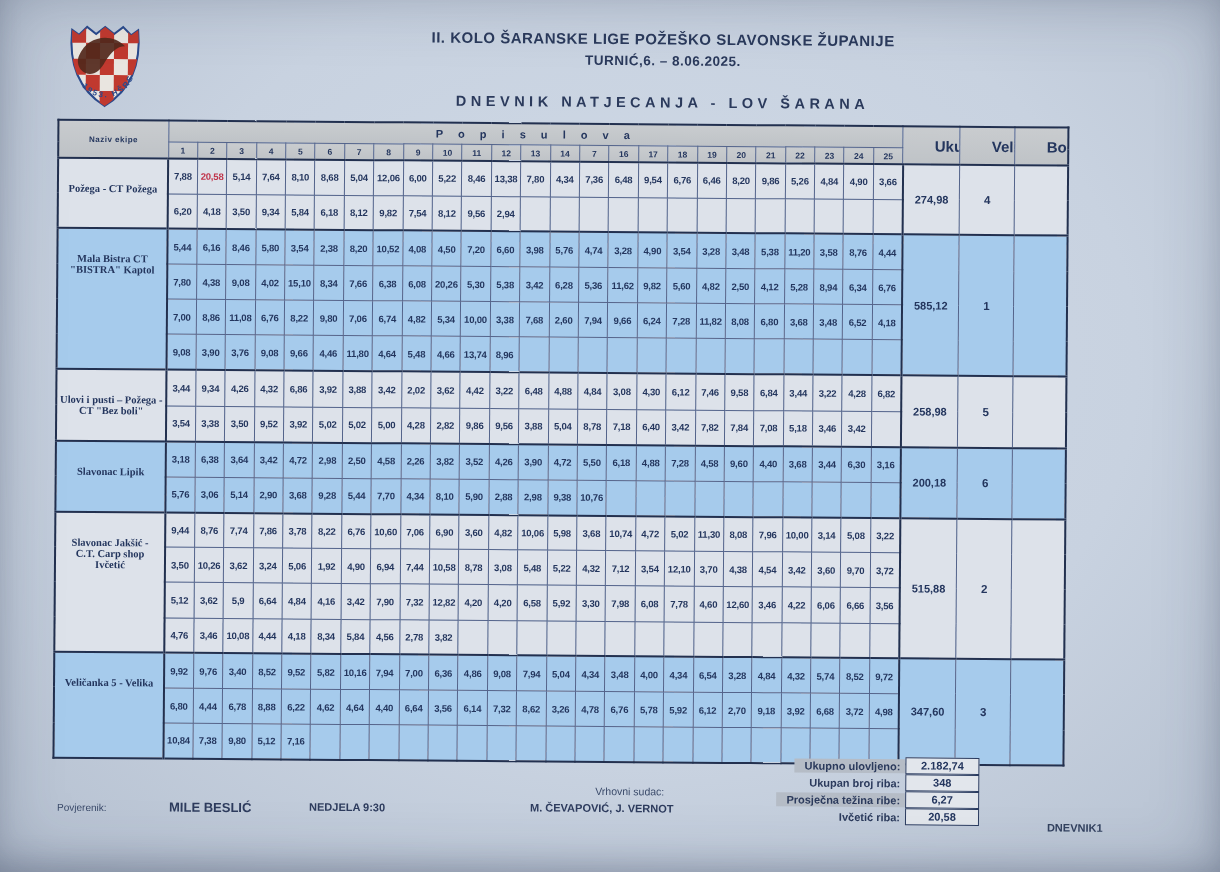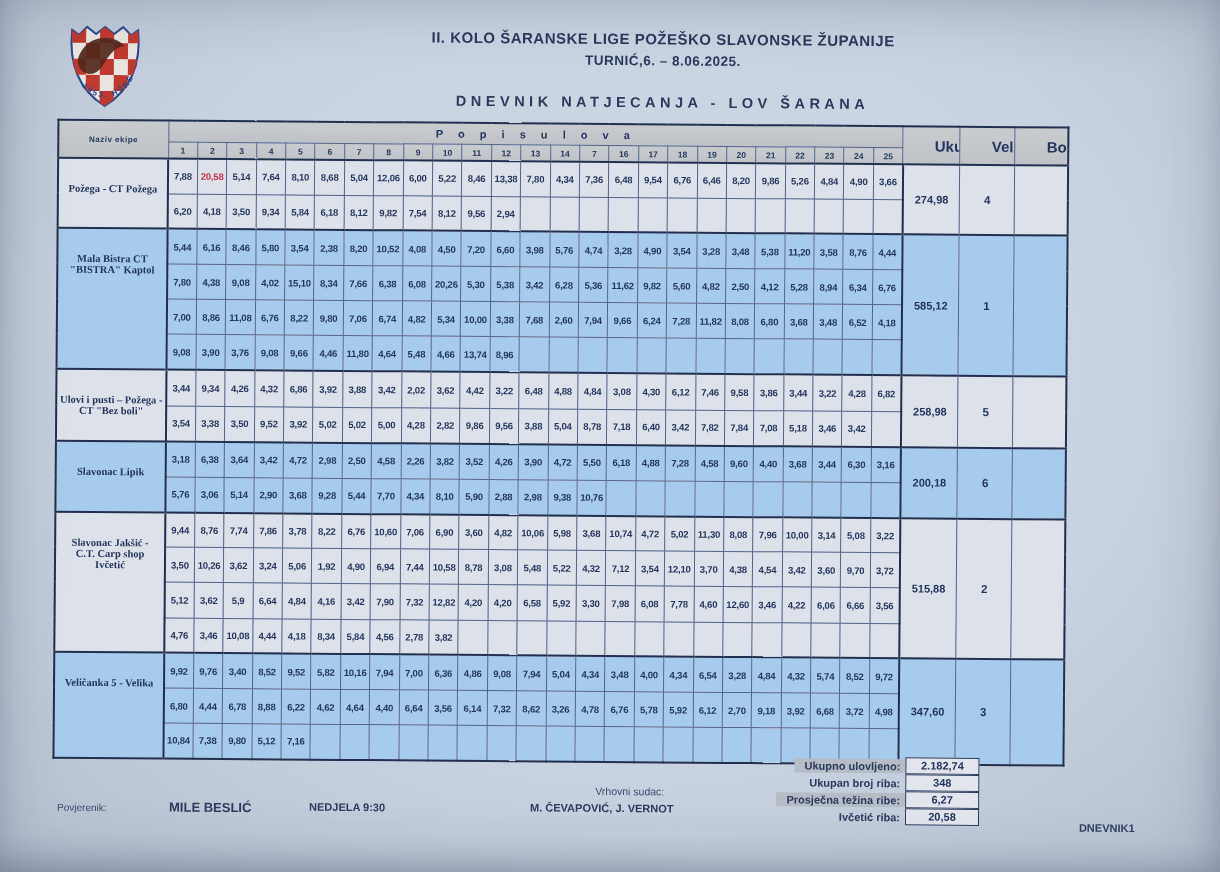--- a/index.html
+++ b/index.html
@@ -66,21 +66,21 @@
     width:72px;height:15px;border:1.5px solid #2b3c60;background:#e2e6ec;
     font-size:11px;font-weight:bold;color:#24365e;text-align:center;line-height:15px;
   }
   
   .abs{position:absolute;}
   #povjerenik-label{left:70px;top:816px;font-size:10px;color:#3a4a6a;}
   #povjerenik-name{left:182px;top:813px;font-size:13px;font-weight:600;}
   #schedule{left:322px;top:813px;font-size:11px;font-weight:600;}
   #sudac-label{left:608px;top:795px;font-size:10.5px;color:#3a4a6a;}
   #sudac-names{left:543px;top:812px;font-size:11px;font-weight:600;}
-  #doc-ref{left:1092px;top:828px;font-size:11px;font-weight:600;color:#33425f;text-align:center;}
+  #doc-ref{left:1060px;top:828px;font-size:11px;font-weight:600;color:#33425f;text-align:center;}
 </style>
 </head>
 <body>
 
 <div id="paper">
 
   <div id="logo">
     <svg viewBox="0 0 80 92" width="80" height="92">
       <defs>
         <clipPath id="shieldClip">
@@ -386,21 +386,21 @@
             <td class="num-cell">4,42</td>
             <td class="num-cell">3,22</td>
             <td class="num-cell">6,48</td>
             <td class="num-cell">4,88</td>
             <td class="num-cell">4,84</td>
             <td class="num-cell">3,08</td>
             <td class="num-cell">4,30</td>
             <td class="num-cell">6,12</td>
             <td class="num-cell">7,46</td>
             <td class="num-cell">9,58</td>
-            <td class="num-cell">3,86</td>
+            <td class="num-cell">6,84</td>
             <td class="num-cell">3,44</td>
             <td class="num-cell">3,22</td>
             <td class="num-cell">4,28</td>
             <td class="num-cell">6,82</td>
             <td class="total-cell agg" rowspan="2">258,98</td>
             <td class="plasman-cell agg" rowspan="2">5</td>
             <td class="bodovi-cell agg" rowspan="2"></td>
           </tr>
           <tr class="data-row light">
             <td class="num-cell">3,54</td>

